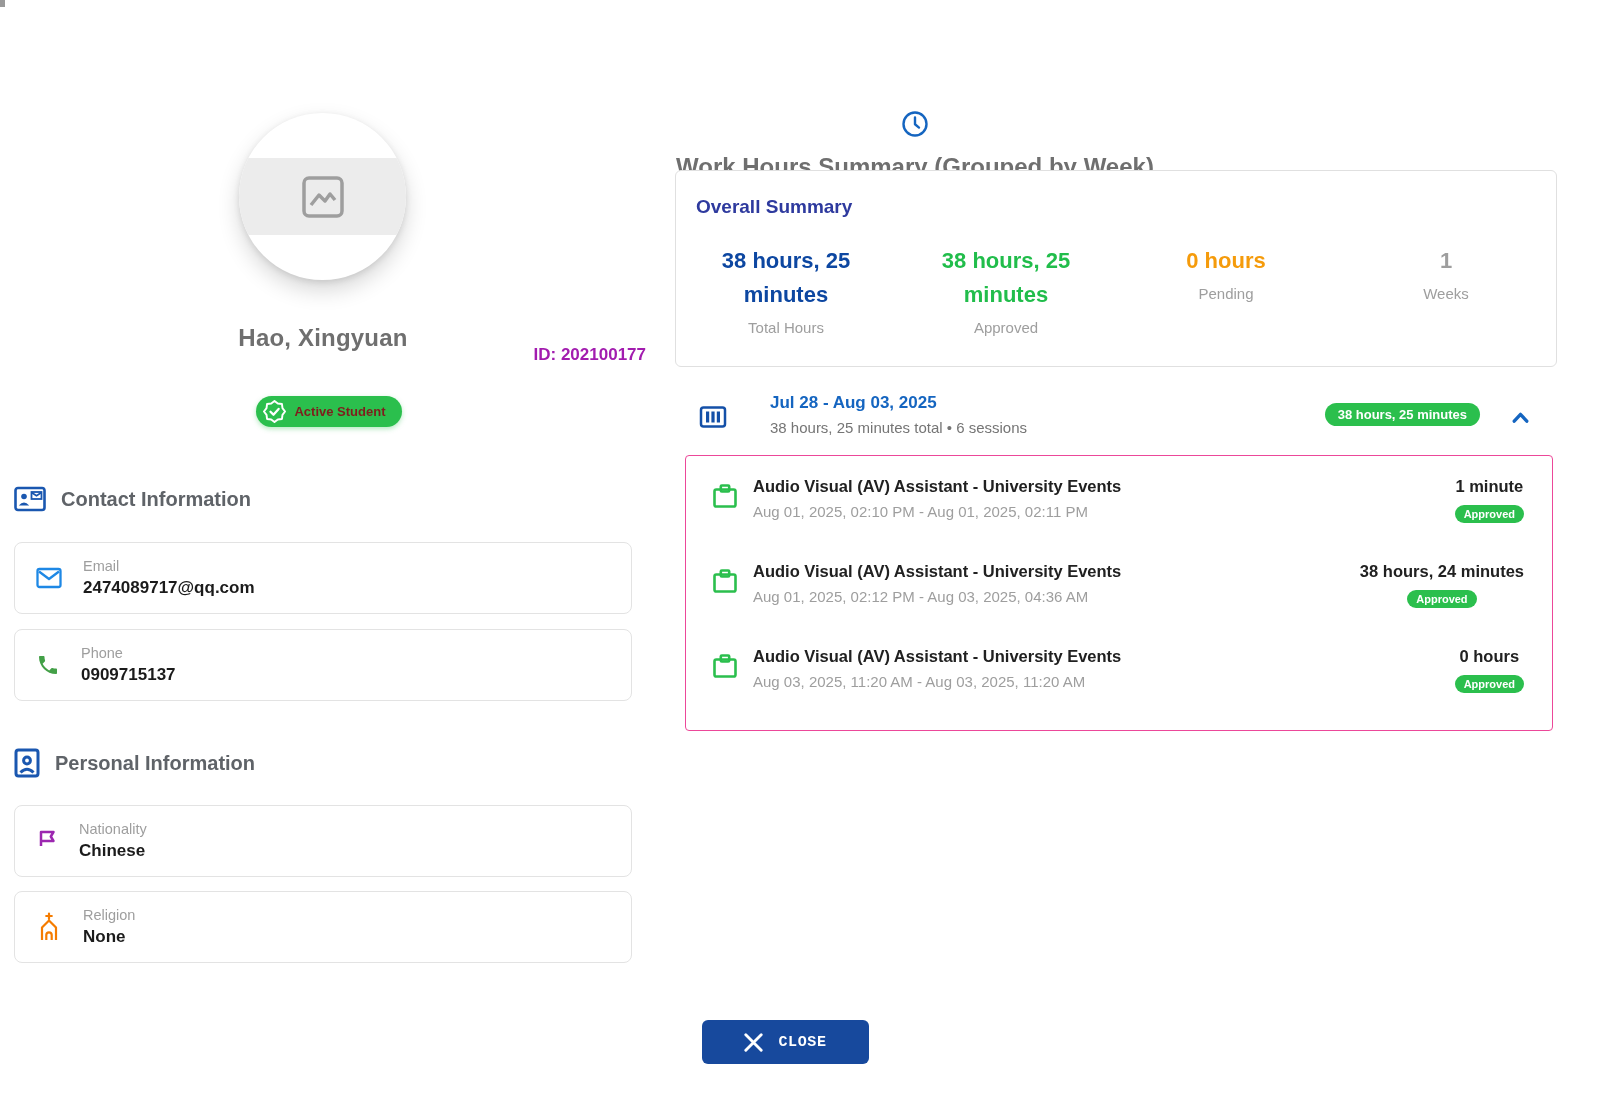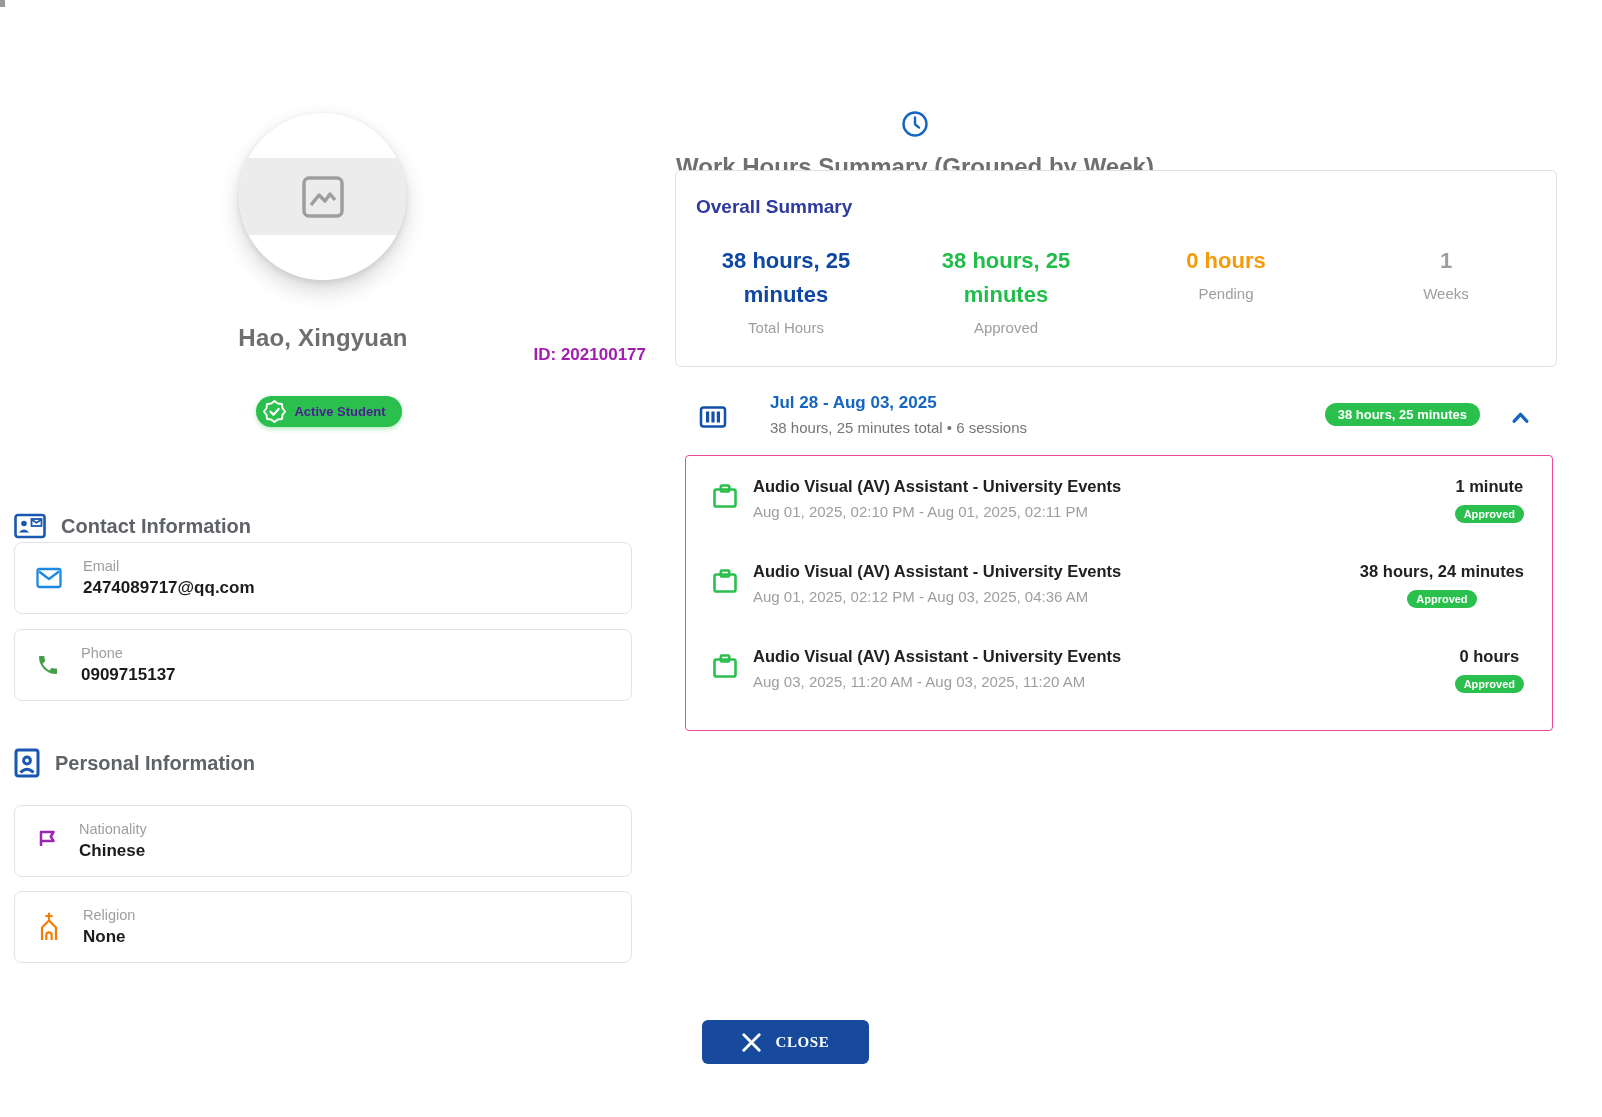--- a/index.html
+++ b/index.html
@@ -27,29 +27,29 @@
     position:absolute; left:0; top:300px; width:646px; text-align:center;
     font-size:24px; font-weight:700; color:#6f6f6f; letter-spacing:.2px;margin-top:24px;
   }
   .student-id {
     position:absolute; left:0; top:345px; width:646px; text-align:right;
     font-size:17px; font-weight:700; color:#a21caf;
   }
   .badge-wrap { position:absolute; left:0; top:396px; width:646px; display:flex; justify-content:center; }
   .status-badge {
     display:inline-flex; align-items:center; gap:8px;
-    background:#2bbf4d; color:#4c1d95; border-radius:16px;
+    background:#2bbf4d; color:#7f1d1d; border-radius:16px;
     padding:4px 16px 4px 7px; font-size:13px; font-weight:700;
     box-shadow:0 2px 5px rgba(43,191,77,.35);
     margin-left:12px;
   }
 
   .section-header { position:absolute; display:flex; align-items:center; gap:15px; left:14px; }
   .section-header h2 { font-size:20px; font-weight:700; color:#5f6368; }
-  .hdr-contact { top:486px;margin-top:27px; }
+  .hdr-contact { top:486px; }
   .hdr-personal { top:748px; }
 
   .info-card {
     position:absolute; left:14px; width:618px; height:72px;
     border:1px solid #e3e3e3; border-radius:8px; background:#fff;
     display:flex; align-items:center; gap:21px; padding-left:21px;
   }
   .card-email { top:542px; }
   .card-phone { top:629px; }
   .card-nationality { top:805px; }
@@ -98,21 +98,21 @@
   .approved-pill {
     display:inline-block; margin-top:9px;
     background:#2bbf4d; color:#fff; border-radius:10px;
     font-size:11px; font-weight:700; padding:3px 9px;
   }
 
   .close-btn {
     position:absolute; left:702px; top:1020px; width:167px; height:44px;
     background:#17499d; border:none; border-radius:6px; cursor:pointer;
     display:flex; align-items:center; justify-content:center; gap:15px;
-    color:#fff; font-family:Liberation Serif, serif; font-size:15px; font-weight:700; letter-spacing:.6px;
+    color:#fff; font-family:Liberation Mono, monospace; font-size:15px; font-weight:700; letter-spacing:.6px;
   }
 </style>
 </head>
 <body>
 
 <div class="artifact"></div>
 
 <div class="avatar">
   <div class="avatar-band">
     <svg width="46" height="46" viewBox="0 0 46 46">

